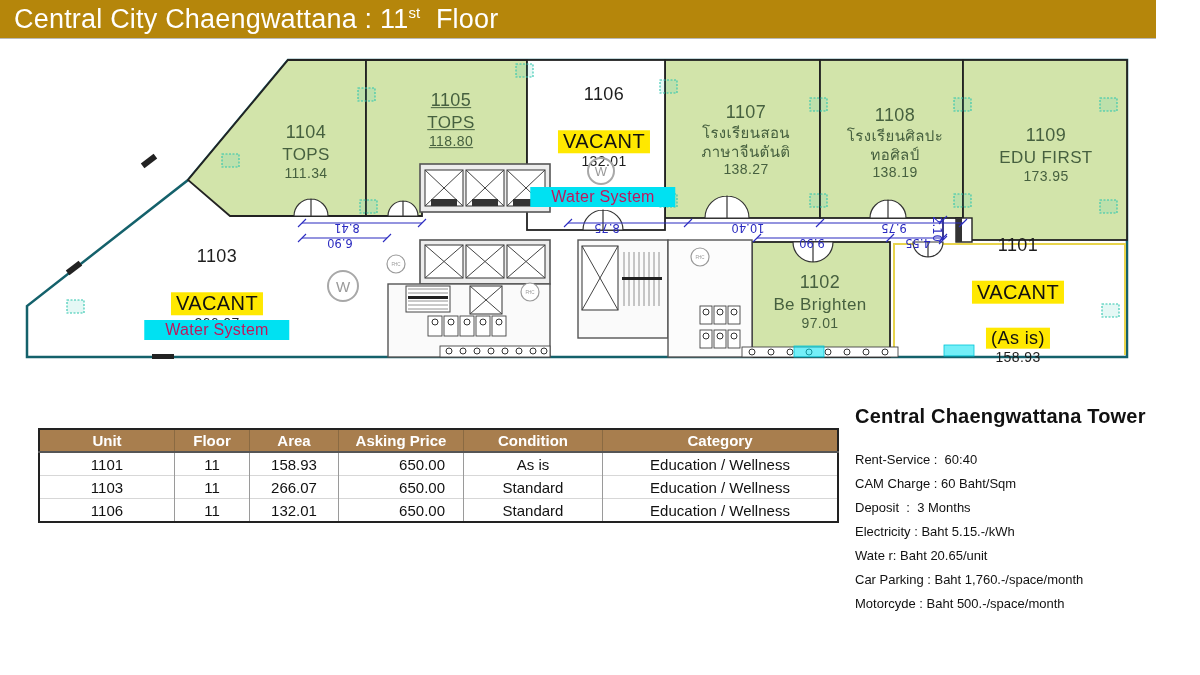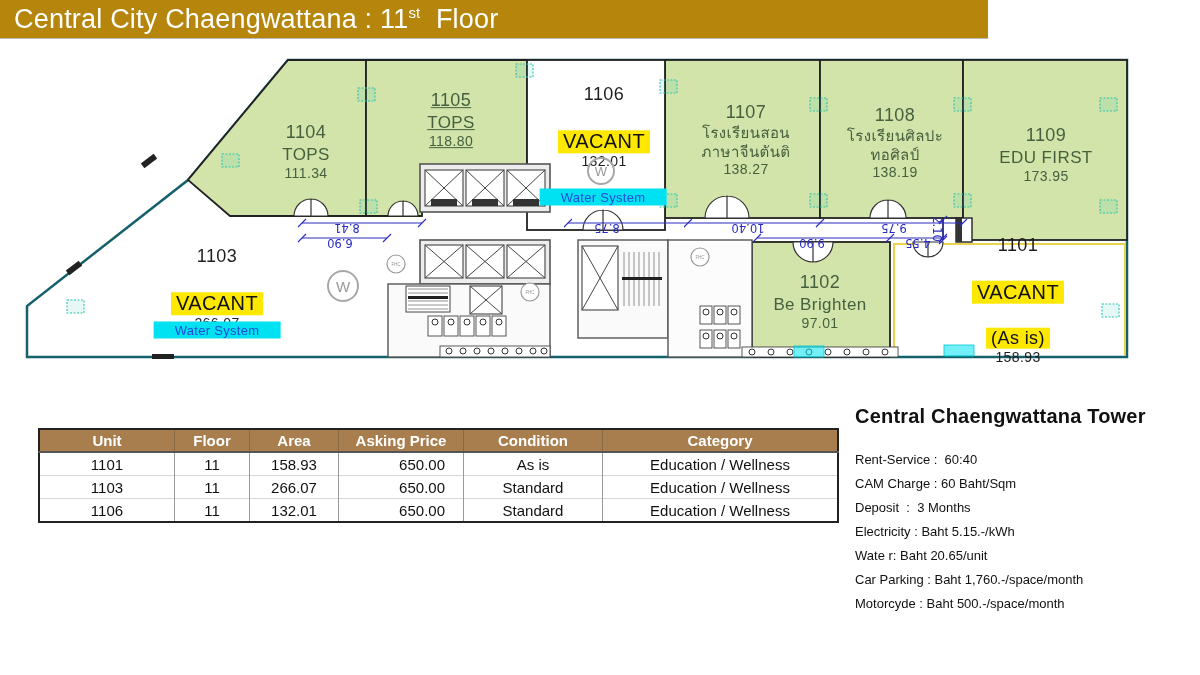--- a/index.html
+++ b/index.html
@@ -1,35 +1,35 @@
 <!DOCTYPE html>
 <html><head>
 <meta charset="utf-8">
 <style>
   html,body{margin:0;padding:0;background:#fff;}
   #page{position:relative;width:1200px;height:675px;background:#fff;overflow:hidden;
         font-family:"Liberation Sans",sans-serif;}
   
-  #titlebar{position:absolute;left:0;top:0;width:988px;height:38px;background:#B5860B;
+  #titlebar{position:absolute;left:0;top:0;width:1156px;height:38px;background:#B5860B;
             border-bottom:1px solid #b9b9b9;display:flex;align-items:center;}
   #titlebar .t{color:#fff;font-size:27px;margin-left:14px;white-space:pre;letter-spacing:.2px;}
   #titlebar sup{font-size:15px;}
   
   .unit-label{position:absolute;transform:translate(-50%,-50%);text-align:center;
               line-height:1.26;letter-spacing:.4px;white-space:nowrap;}
   .green-txt{color:#46603f;}
   .dark-txt{color:#1d1d1d;}
   .u-id{font-size:18px;}
   .u-name{font-size:17px;}
   .u-thai{font-size:15px;}
   .u-area{font-size:14px;}
   .hl-y{display:inline-block;background:#FFE800;color:#111;font-size:20px;
         padding:0 5px;line-height:1.15;margin-top:24px;}
-  .hl-c{position:absolute;transform:translate(-50%,-50%);background:#00E1F2;color:#1d4ed8;
-        font-size:13px;padding:1px 21px;letter-spacing:.3px;white-space:nowrap;}
+  .hl-c{position:absolute;transform:translate(-50%,-50%);background:#00E1F2;color:#be185d;
+        font-size:16px;padding:1px 21px;letter-spacing:.3px;white-space:nowrap;}
   .wcircle{position:absolute;transform:translate(-50%,-50%);border:2px solid #a8a8a8;
            border-radius:50%;color:#9a9a9a;display:flex;align-items:center;justify-content:center;}
   .dim{position:absolute;color:#2B2BC0;font-size:11.5px;white-space:nowrap;
        transform:translate(-50%,-50%) rotate(180deg);font-family:"DejaVu Sans",sans-serif;}
   .dim.vert{transform:translate(-50%,-50%) rotate(90deg);}
   
   #unit-table{position:absolute;left:38px;top:428px;border-collapse:collapse;
               border:2px solid #222;font-size:15px;color:#111;background:#fff;}
   #unit-table th{background:#A87E4E;color:#fff;font-weight:bold;height:21px;
                  border:1px solid #8a6a42;border-bottom:2px solid #555;padding:0 4px;margin-left:35px;}

